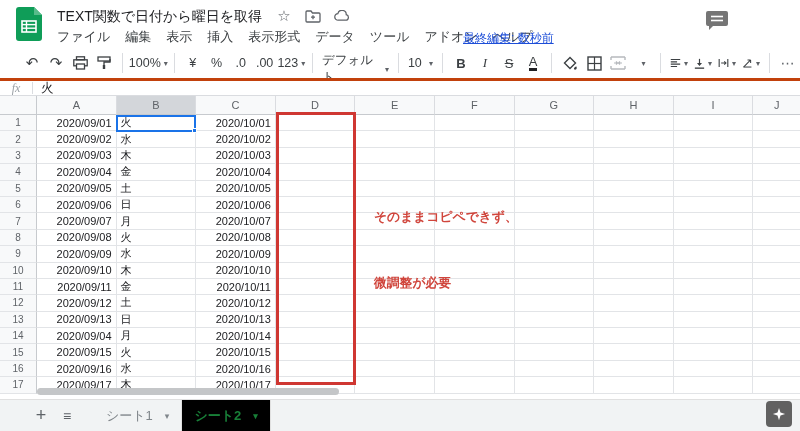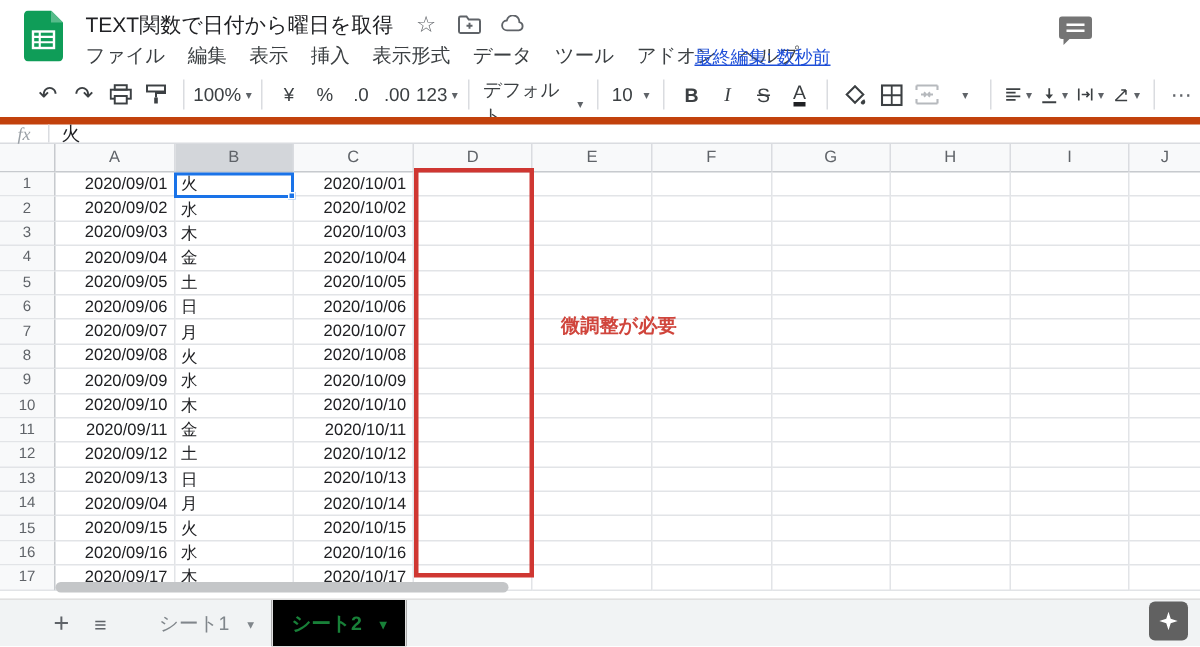--- a/index.html
+++ b/index.html
@@ -35,21 +35,21 @@
   .fontname { width:86px; justify-content:space-between; font-size:12.5px; color:#3c4043;margin-top:12px; }
   .fontsize { width:36px; justify-content:space-between; font-size:12.5px; }
   .b-bold { font-weight:bold; font-size:13px; }
   .b-italic { font-style:italic; font-family:"Liberation Serif",serif; font-size:13px; }
   .b-strike { text-decoration:line-through; font-size:13px; }
   .b-color { font-size:13px; border-bottom:3px solid #202124; line-height:13px; height:16px; }
   .ellipsis { font-size:14px; letter-spacing:1px; color:#5f6368; }
 
   
   .formulabar { position:absolute; left:0; top:78px; width:800px; height:18px; background:#fff;
-                border-top:5px solid #c2410c; border-bottom:1px solid #dadce0; display:flex; align-items:center; }
+                border-top:3px solid #c2410c; border-bottom:1px solid #dadce0; display:flex; align-items:center; }
   .fx { width:32px; text-align:center; font-style:italic; font-family:"Liberation Serif",serif;
         color:#9aa0a6; font-size:12px; flex:0 0 32px; }
   .fb-sep { width:1px; height:12px; background:#dadce0; flex:0 0 1px; }
   .fb-value { padding-left:8px; font-size:12.5px; color:#202124; }
 
   
   .grid { position:absolute; left:0; top:96px; width:800px; height:303px; overflow:hidden; background:#fff; }
   .colheaders { display:flex; height:19px; background:#f8f9fa; }
   .corner { width:37px; flex:0 0 37px; border-right:1px solid #c7cace; border-bottom:1px solid #c7cace; background:#f8f9fa; }
   .ch { width:79.6px; flex:0 0 79.6px; border-right:1px solid #dadce0; border-bottom:1px solid #c7cace;
@@ -492,20 +492,21 @@
           <div class="cell last"></div>
         </div>
       </div>
 
     <div class="selection">
       <div class="fill-handle"></div>
     </div>
 
     <div class="redbox"></div>
     <div class="annotation">
+      <div>そのままコピペできず、</div>
       <div>微調整が必要</div>
     </div>
 
     <div class="hscroll"></div>
   </div>
 
   <div class="sheetbar">
     <span class="sb-btn sb-plus">+</span>
     <span class="sb-btn sb-all">≡</span>
     <span class="tab inactive">

